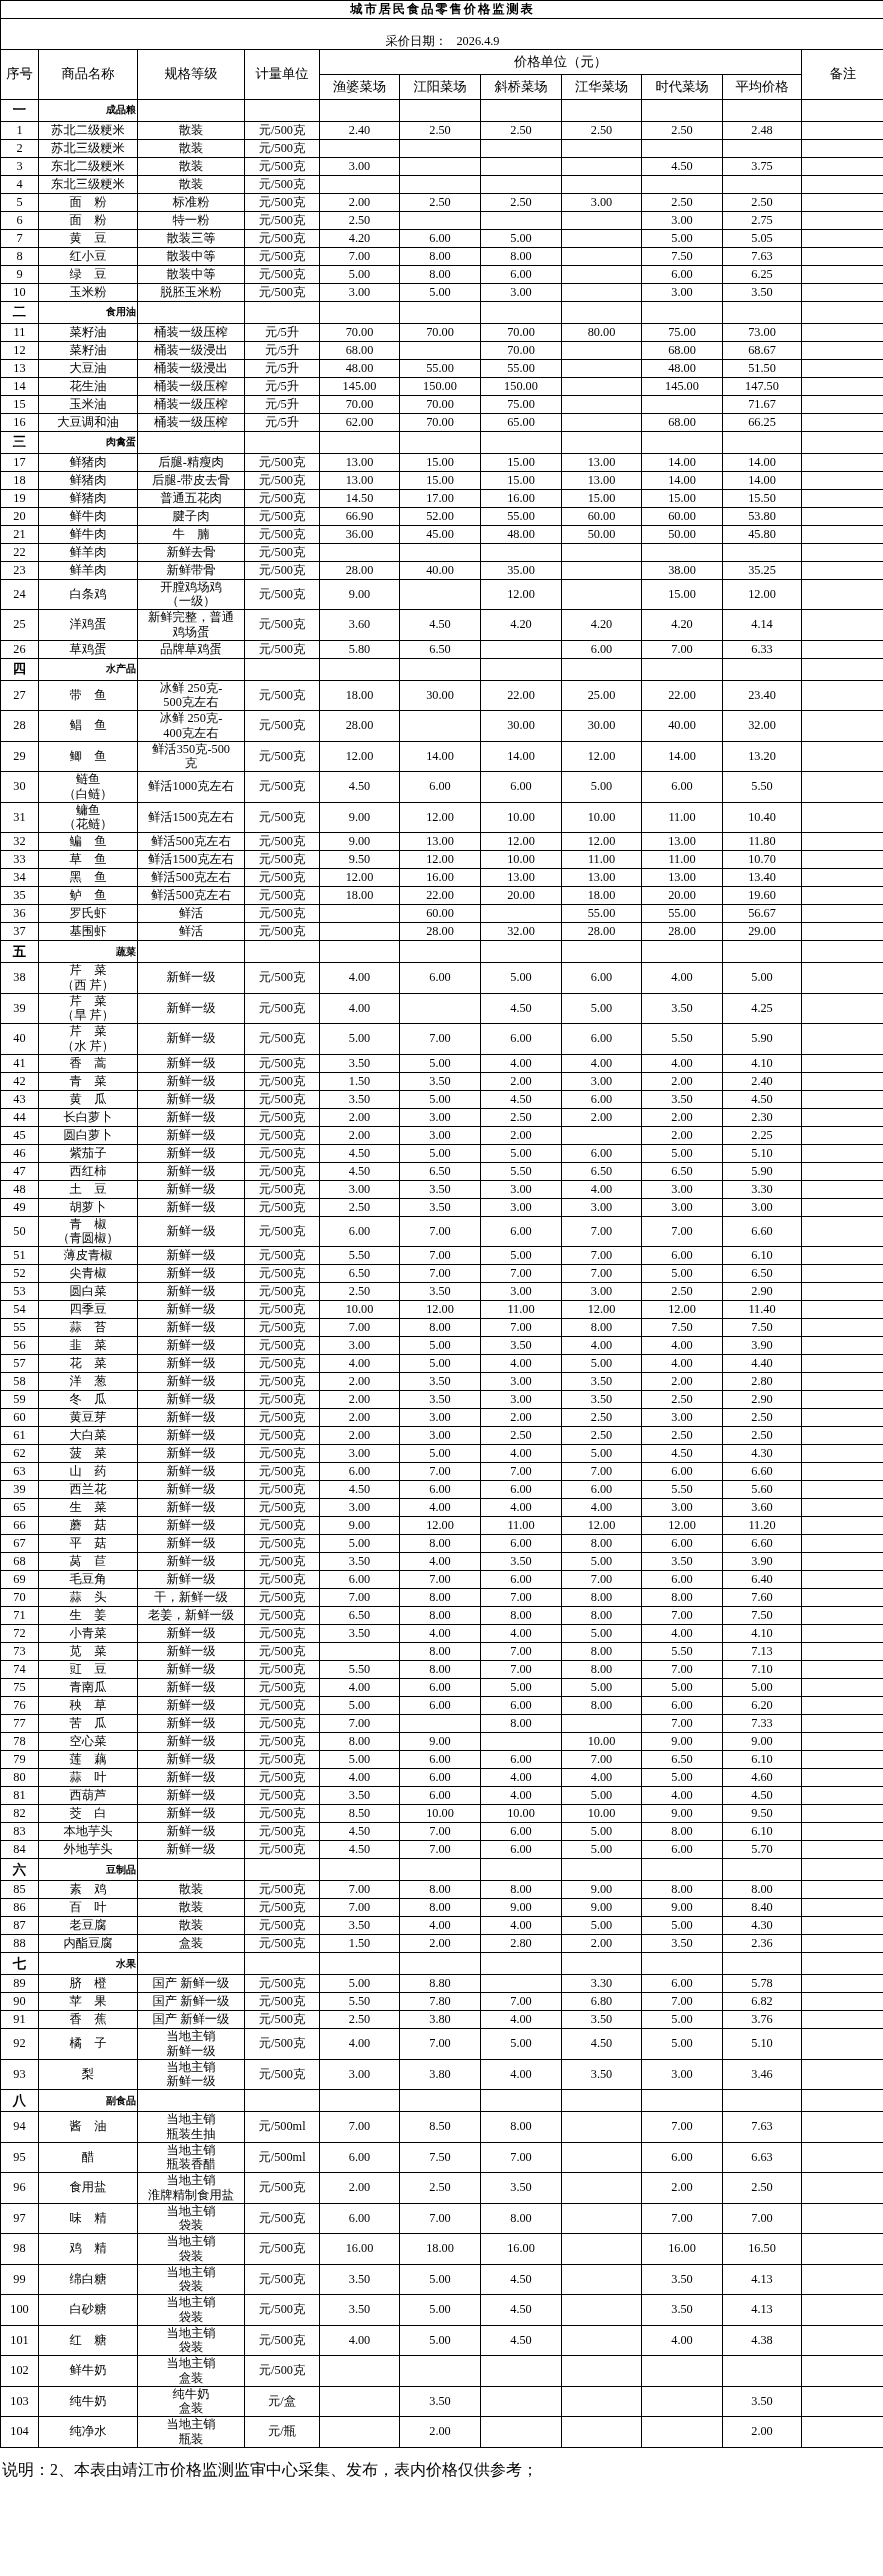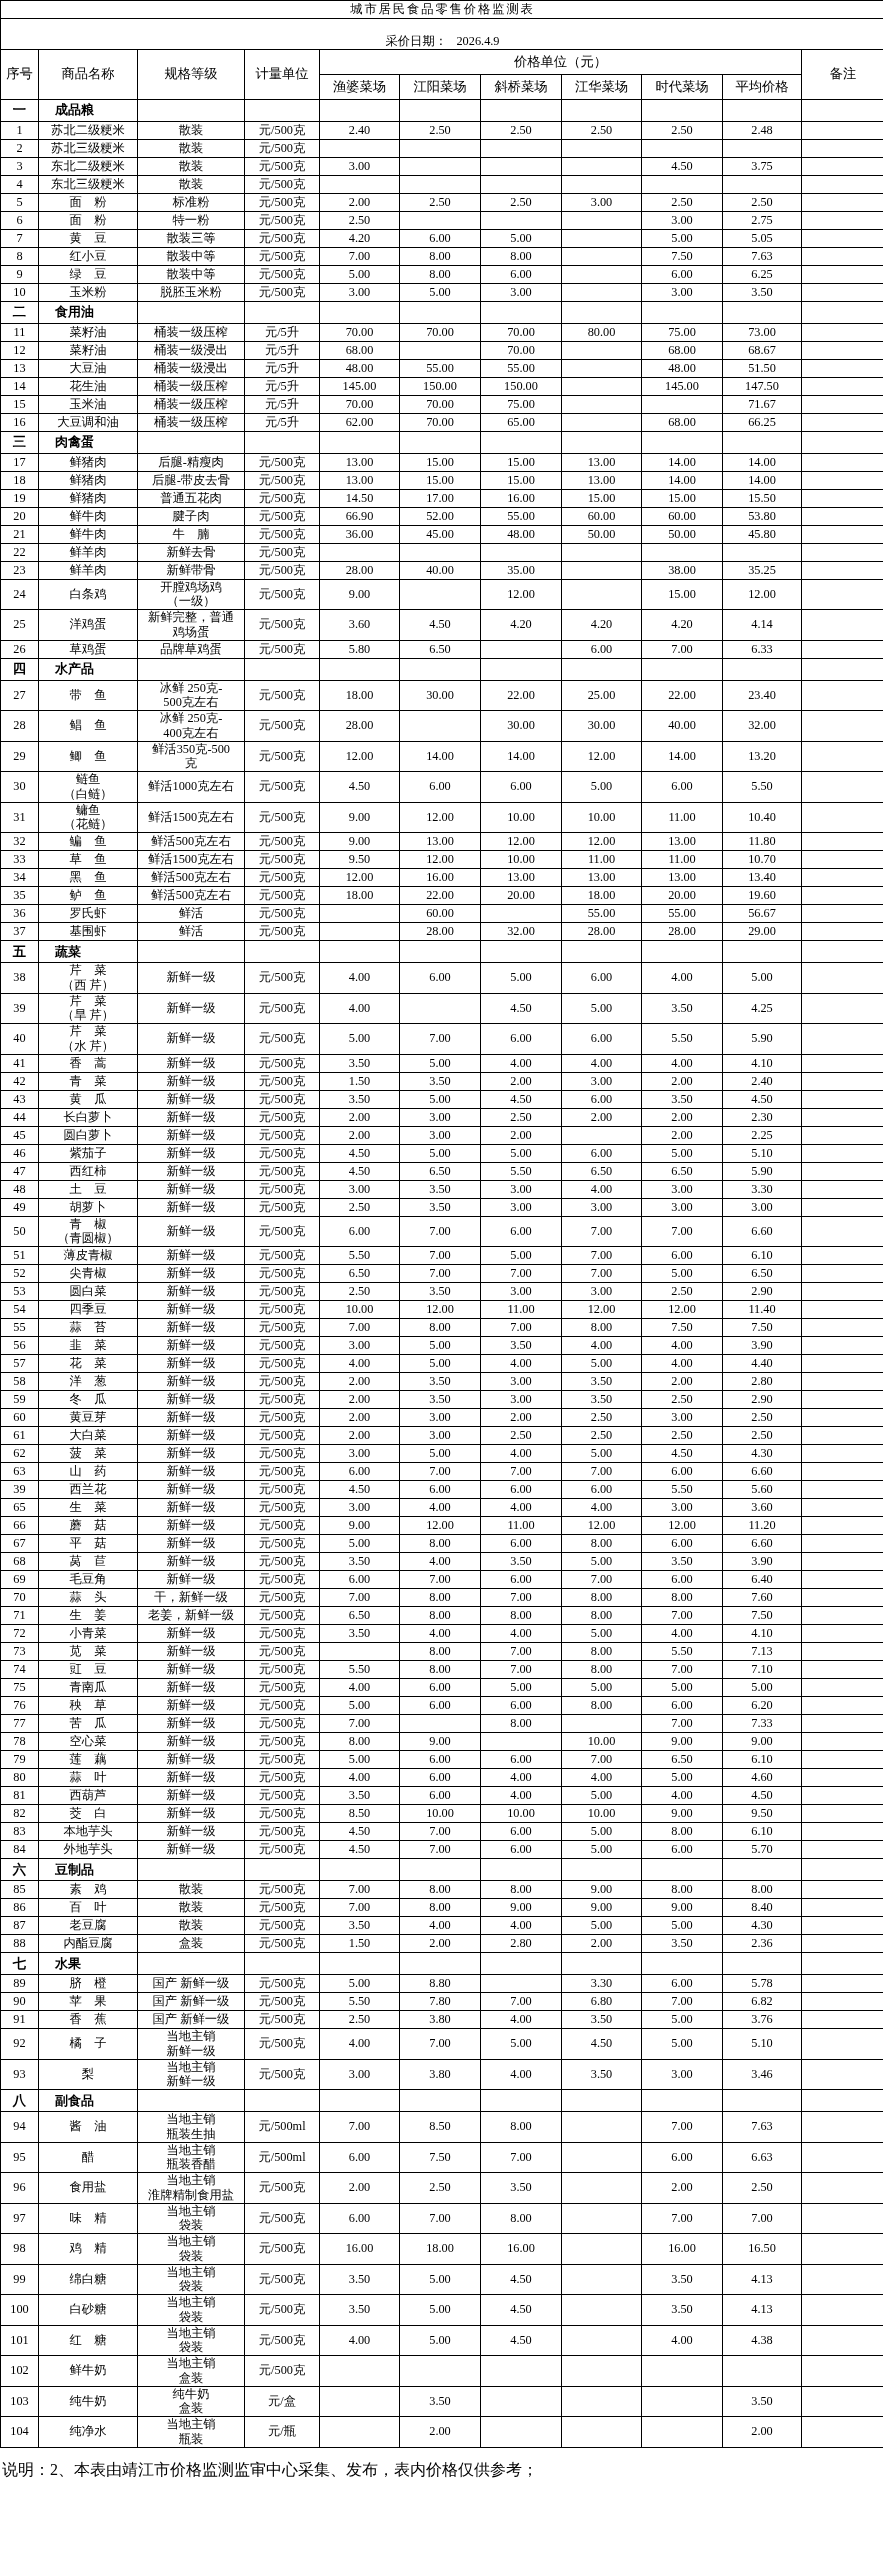--- a/index.html
+++ b/index.html
@@ -24,42 +24,42 @@
     vertical-align: middle;
     font-size: 12.3px;
     line-height: 1.2;
     padding: 0 0.9px;
     height: 17px;
     white-space: pre-line;
     overflow: hidden;
   }
   td.title-cell {
     font-size: 23px;
-    font-weight: normal;
+    font-weight: bold;
     height: 36px;
     letter-spacing: 1.9px;
   }
   td.date-cell {
     text-align: left;
     height: 22px;
     font-size: 13.3px;
     padding-left: 3.8px;
   }
   td.date-cell .date-value { margin-left: 9.5px; }
   tr.header-row td {
     font-size: 13.3px;
     height: 24px;
   }
   tr.section-row td { height: 21px; }
   tr.section-row td.cell-no { font-weight: bold; font-size: 13.3px; }
   tr.section-row td.cell-name {
     font-weight: bold;
-    font-size: 13px;
-    text-align: left;
-    padding-left: 16px;
+    font-size: 10px;
+    text-align: right;
+    padding-left: 2px;
   }
   .notes {
     display: flex;
     align-items: flex-start;
     margin: 9.5px 1.9px 0 1.9px;
     font-size: 16px;
     line-height: 1.65;
   }
   .notes-label { white-space: nowrap; }
   .notes-lines { flex: 1; }

